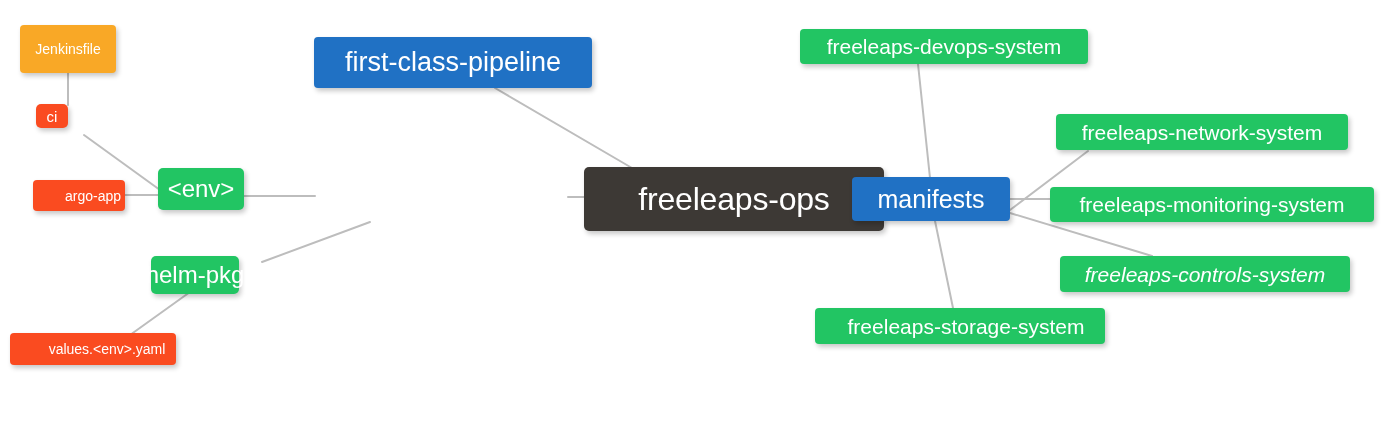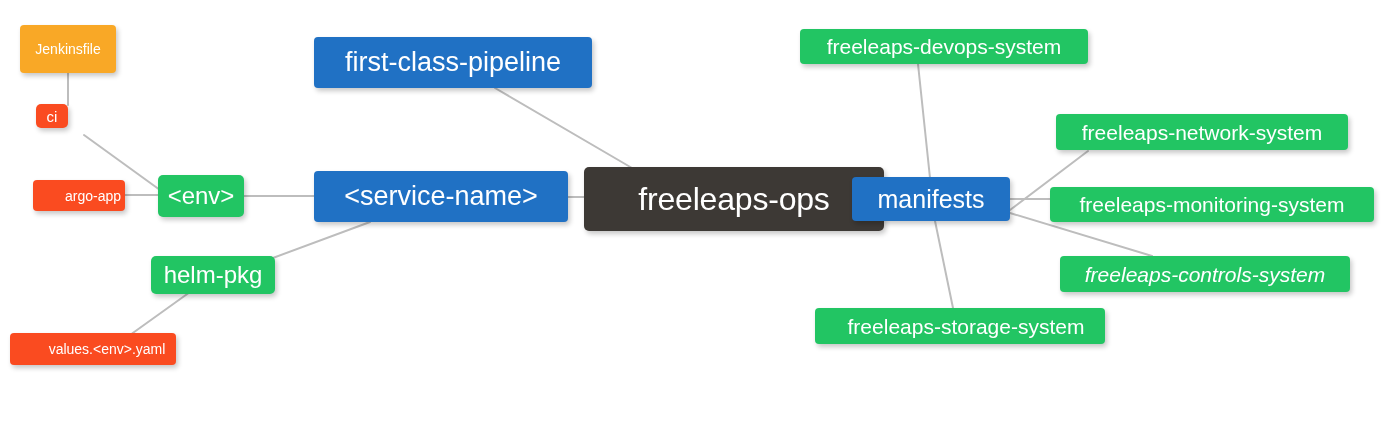--- a/index.html
+++ b/index.html
@@ -125,39 +125,36 @@
   </div>
 
   <div class="node node-red-sm" style="left:36px; top:104px; width:32px; height:24px;">
     <span>ci</span>
   </div>
 
   <div class="node node-red" style="left:33px; top:180px; width:92px; height:31px;">
     <span>argo-app</span>
   </div>
 
-  <div class="node node-green-mid" style="left:158px; top:175px; width:86px; height:42px;">
+  <div class="node node-green-mid" style="left:158px; top:168px; width:86px; height:42px;">
     <span>&lt;env&gt;</span>
   </div>
 
-  <div class="node node-green-mid" style="left:151px; top:256px; width:124px; height:38px;">
+  <div class="node node-green-mid" style="left:151px; top:256px; width:88px; height:38px;">
     <span>helm-pkg</span>
   </div>
 
   <div class="node node-red" style="left:10px; top:333px; width:166px; height:32px;">
     <span>values.&lt;env&gt;.yaml</span>
   </div>
 
   <div class="node node-blue" style="left:314px; top:37px; width:278px; height:51px;">
     <span>first-class-pipeline</span>
   </div>
 
-  <div class="node node-blue" style="left:314px; top:171px; width:254px; height:51px;">
-    <span>&lt;service-name&gt;</span>
-  </div>
 
   <div class="node node-root" style="left:584px; top:167px; width:300px; height:64px;">
     <span>freeleaps-ops</span>
   </div>
 
   <div class="node node-blue-sm" style="left:852px; top:177px; width:158px; height:44px;">
     <span>manifests</span>
   </div>
 
   <div class="node node-green" style="left:800px; top:29px; width:288px; height:35px;">

